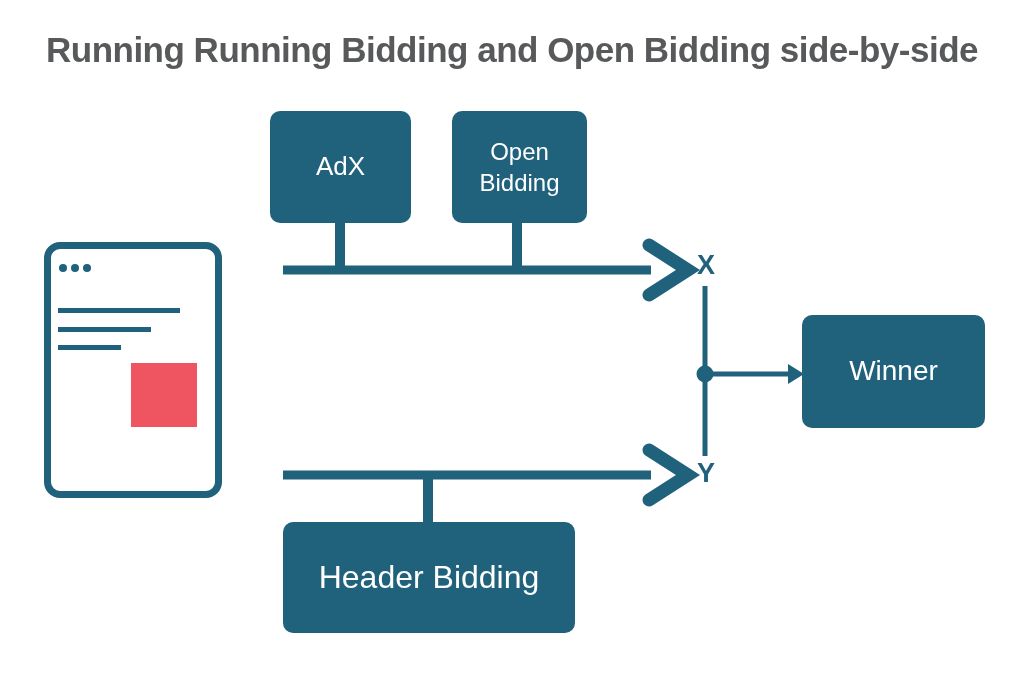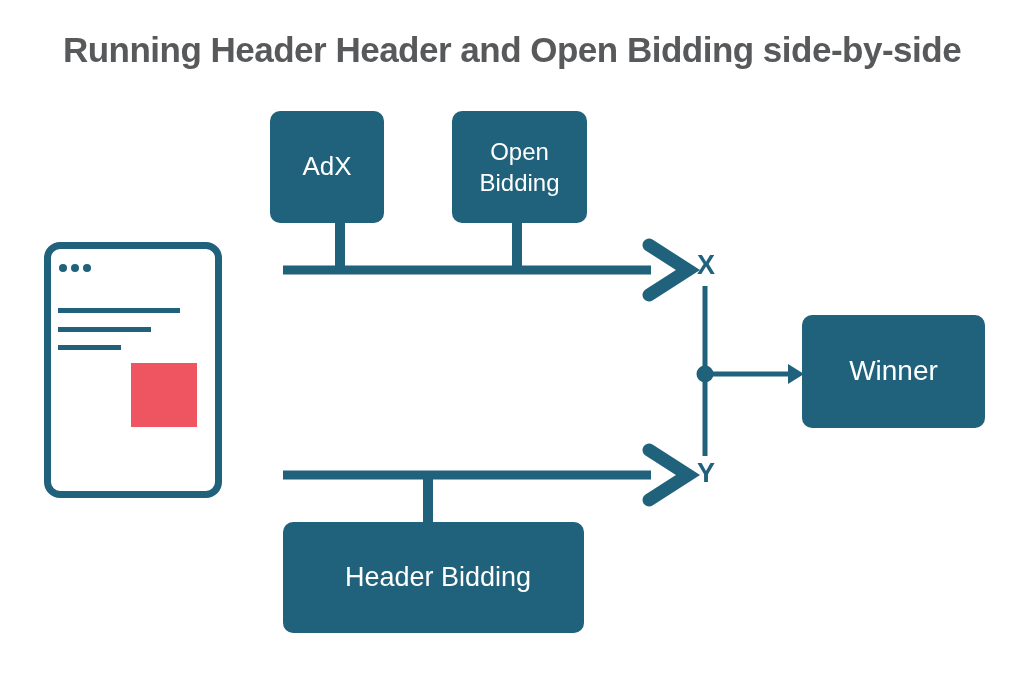--- a/index.html
+++ b/index.html
@@ -38,24 +38,24 @@
     position: absolute;
     background: #20617C;
     border-radius: 10px;
     color: #ffffff;
     display: flex;
     align-items: center;
     justify-content: center;
     text-align: center;
     line-height: 1.3;
   }
-  .node-adx            { left: 270px; top: 111px; width: 114px; height: 112px; font-size: 26px; }
+  .node-adx            { left: 270px; top: 111px; width: 141px; height: 112px; font-size: 26px; }
   .node-open-bidding   { left: 452px; top: 111px; width: 135px; height: 112px; font-size: 24px; padding: 0 14px; box-sizing: border-box; }
   .node-winner         { left: 802px; top: 315px; width: 183px; height: 113px; font-size: 28px; }
-  .node-header-bidding { left: 283px; top: 522px; width: 292px; height: 111px; font-size: 27px; padding-left: 9px; }
+  .node-header-bidding { left: 283px; top: 522px; width: 292px; height: 111px; font-size: 32px; }
   .junction-label {
     position: absolute;
     width: 30px;
     text-align: center;
     font-size: 27px;
     font-weight: bold;
     color: #20617C;
   }
   .label-x { left: 691px; top: 250px; }
   .label-y { left: 691px; top: 458px; }
@@ -93,21 +93,21 @@
     left: 80px; top: 114px;
     width: 66px; height: 64px;
     background: #EE5561;
   }
 </style>
 </head>
 <body>
 
 <div class="canvas">
 
-  <div class="title">Running Header Header and Open Bidding side-by-side</div>
+  <div class="title">Running Running Bidding and Open Bidding side-by-side</div>
 
   <div class="webpage-icon">
     <div class="dots-row">
       <div class="dot"></div>
       <div class="dot"></div>
       <div class="dot"></div>
     </div>
     <div class="text-line text-line-1"></div>
     <div class="text-line text-line-2"></div>
     <div class="text-line text-line-3"></div>

